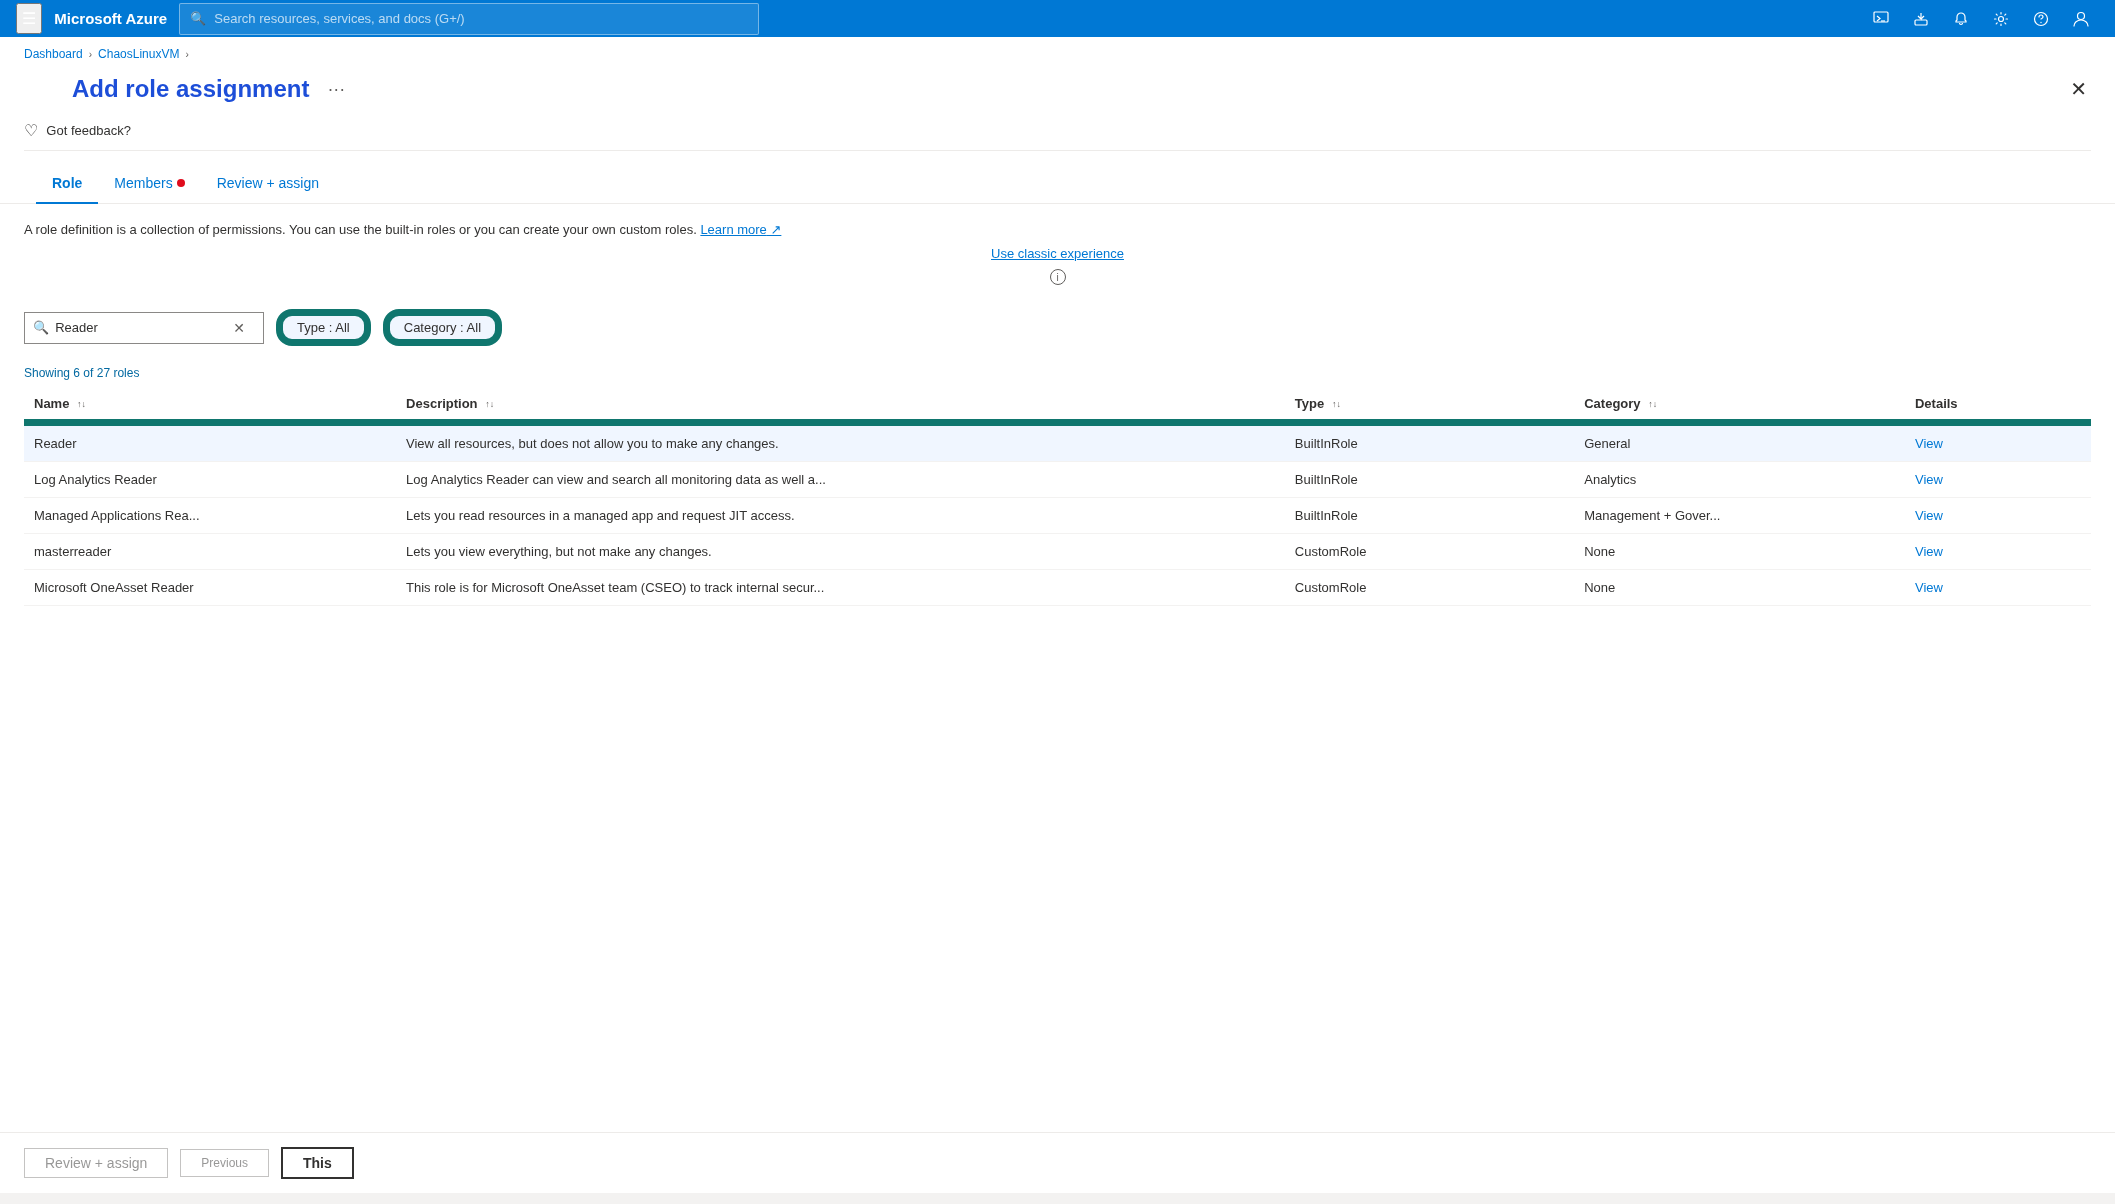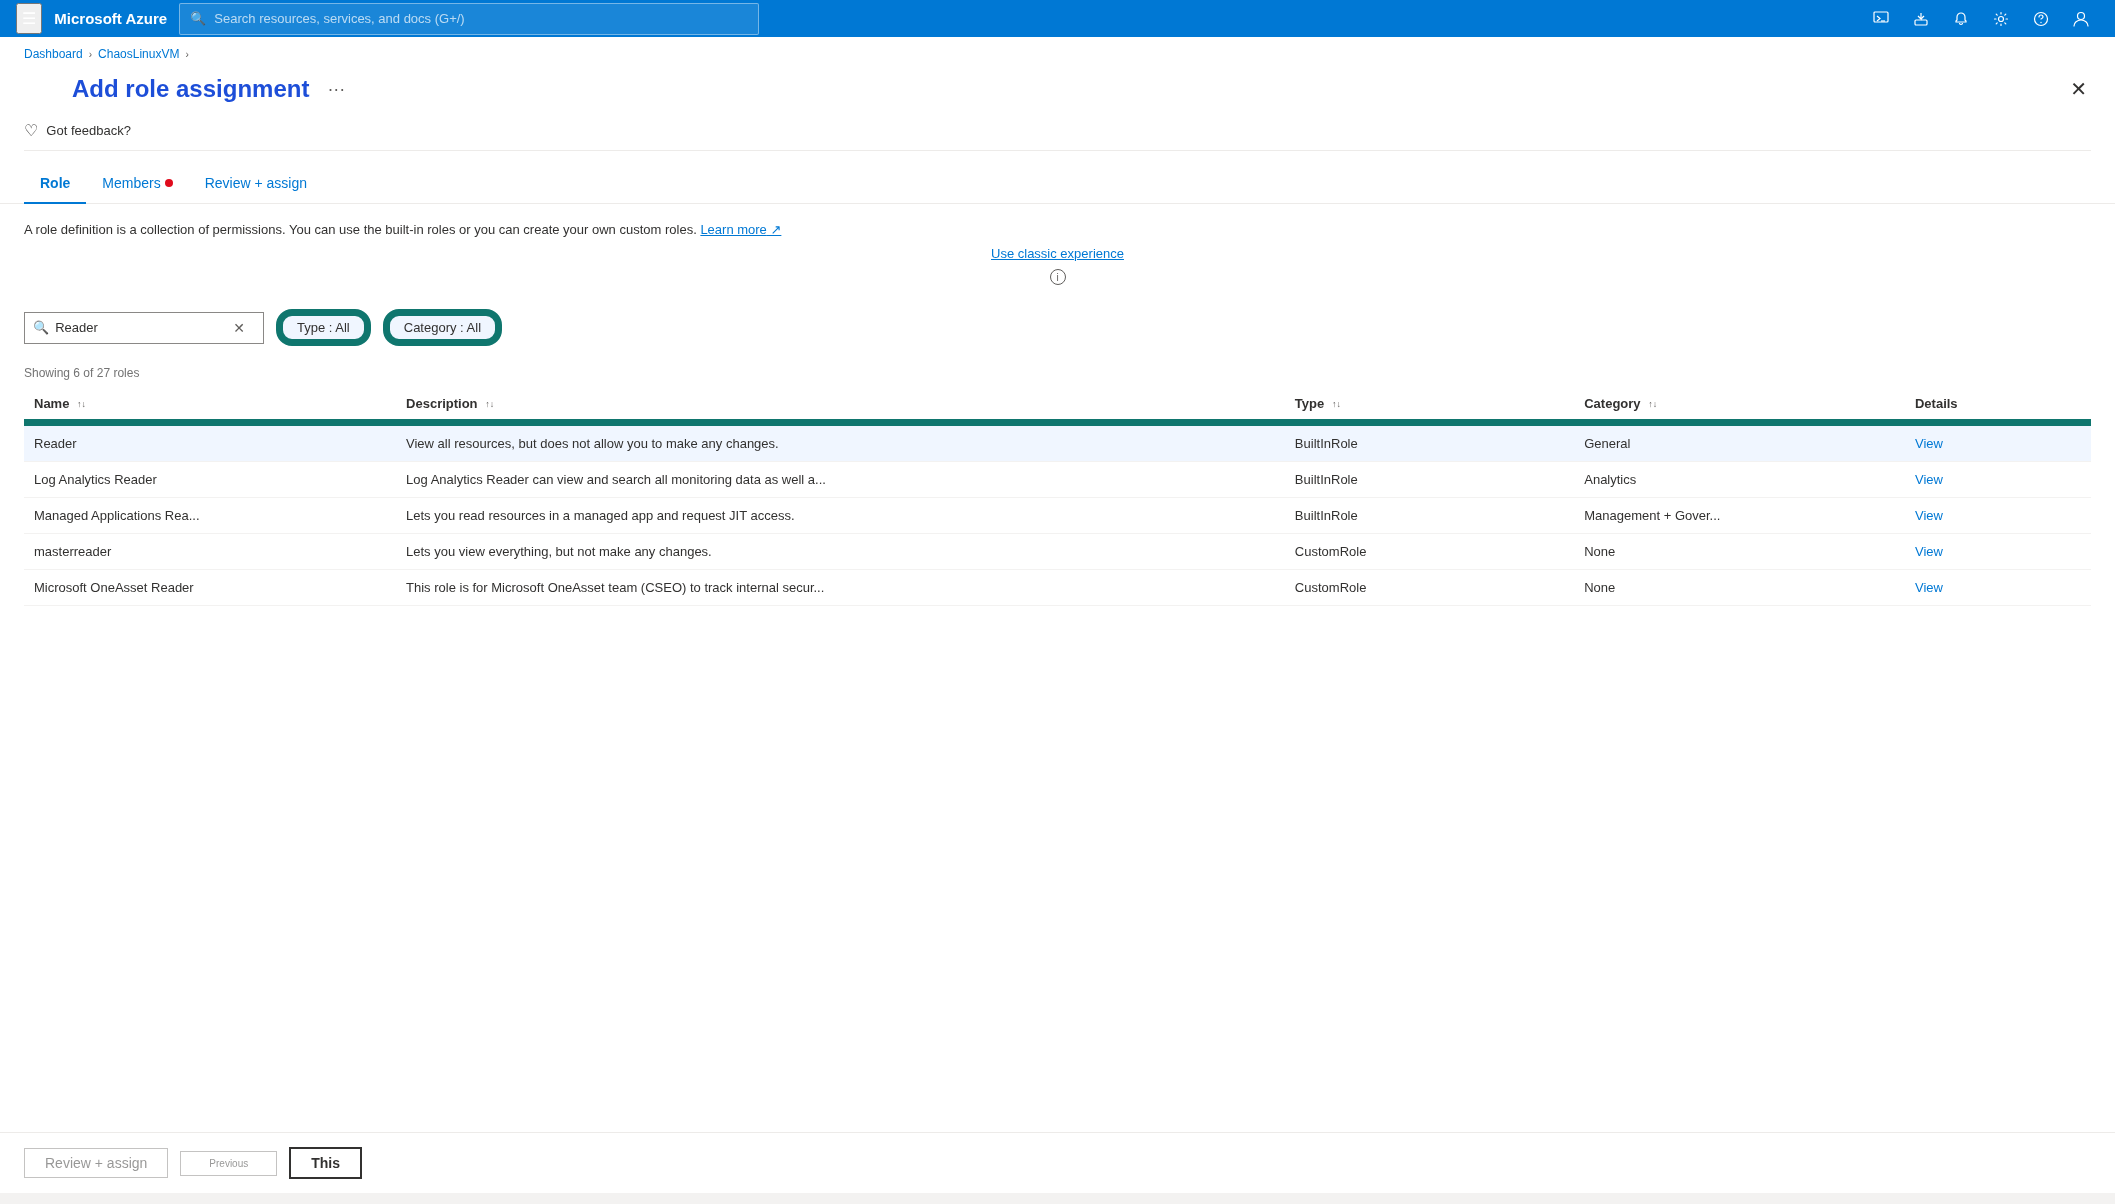--- a/index.html
+++ b/index.html
@@ -132,21 +132,21 @@
     
     .divider {
       height: 1px;
       background: #edebe9;
       margin: 0 24px;
     }
 
     
     .tab-nav {
       display: flex;
-      padding: 16px 24px 0;
+      padding: 16px 36px 0;
       gap: 0;
       border-bottom: 1px solid #edebe9;
     }
     .tab-item {
       padding: 8px 16px 12px;
       cursor: pointer;
       font-size: 14px;
       color: #0078d4;
       position: relative;
       border: none;
@@ -249,21 +249,21 @@
       gap: 4px;
     }
 
     
     .table-section {
       padding: 0 24px;
       flex: 1;
     }
     .showing-text {
       font-size: 12px;
-      color: #737373;
+      color: #0369a1;
       padding: 8px 0;
     }
     table {
       width: 100%;
       border-collapse: collapse;
     }
     thead tr {
       border-bottom: 7px solid #0f766e;
     }
     th {
@@ -317,22 +317,22 @@
       padding: 6px 20px;
       font-size: 14px;
       cursor: pointer;
       color: #323130;
       min-width: 120px;
     }
     .btn-review:disabled { opacity: 0.5; cursor: not-allowed; }
     .btn-previous {
       background: white;
       border: 1px solid #8a8886;
-      padding: 6px 28px;
-      font-size: 10px;
+      padding: 6px 20px;
+      font-size: 12px;
       cursor: pointer;
       color: #323130;
     }
     .btn-previous:disabled { opacity: 0.5; cursor: not-allowed; }
     .btn-next {
       background: white;
       border: 2px solid #323130;
       padding: 6px 20px;
       font-size: 14px;
       font-weight: 600;

